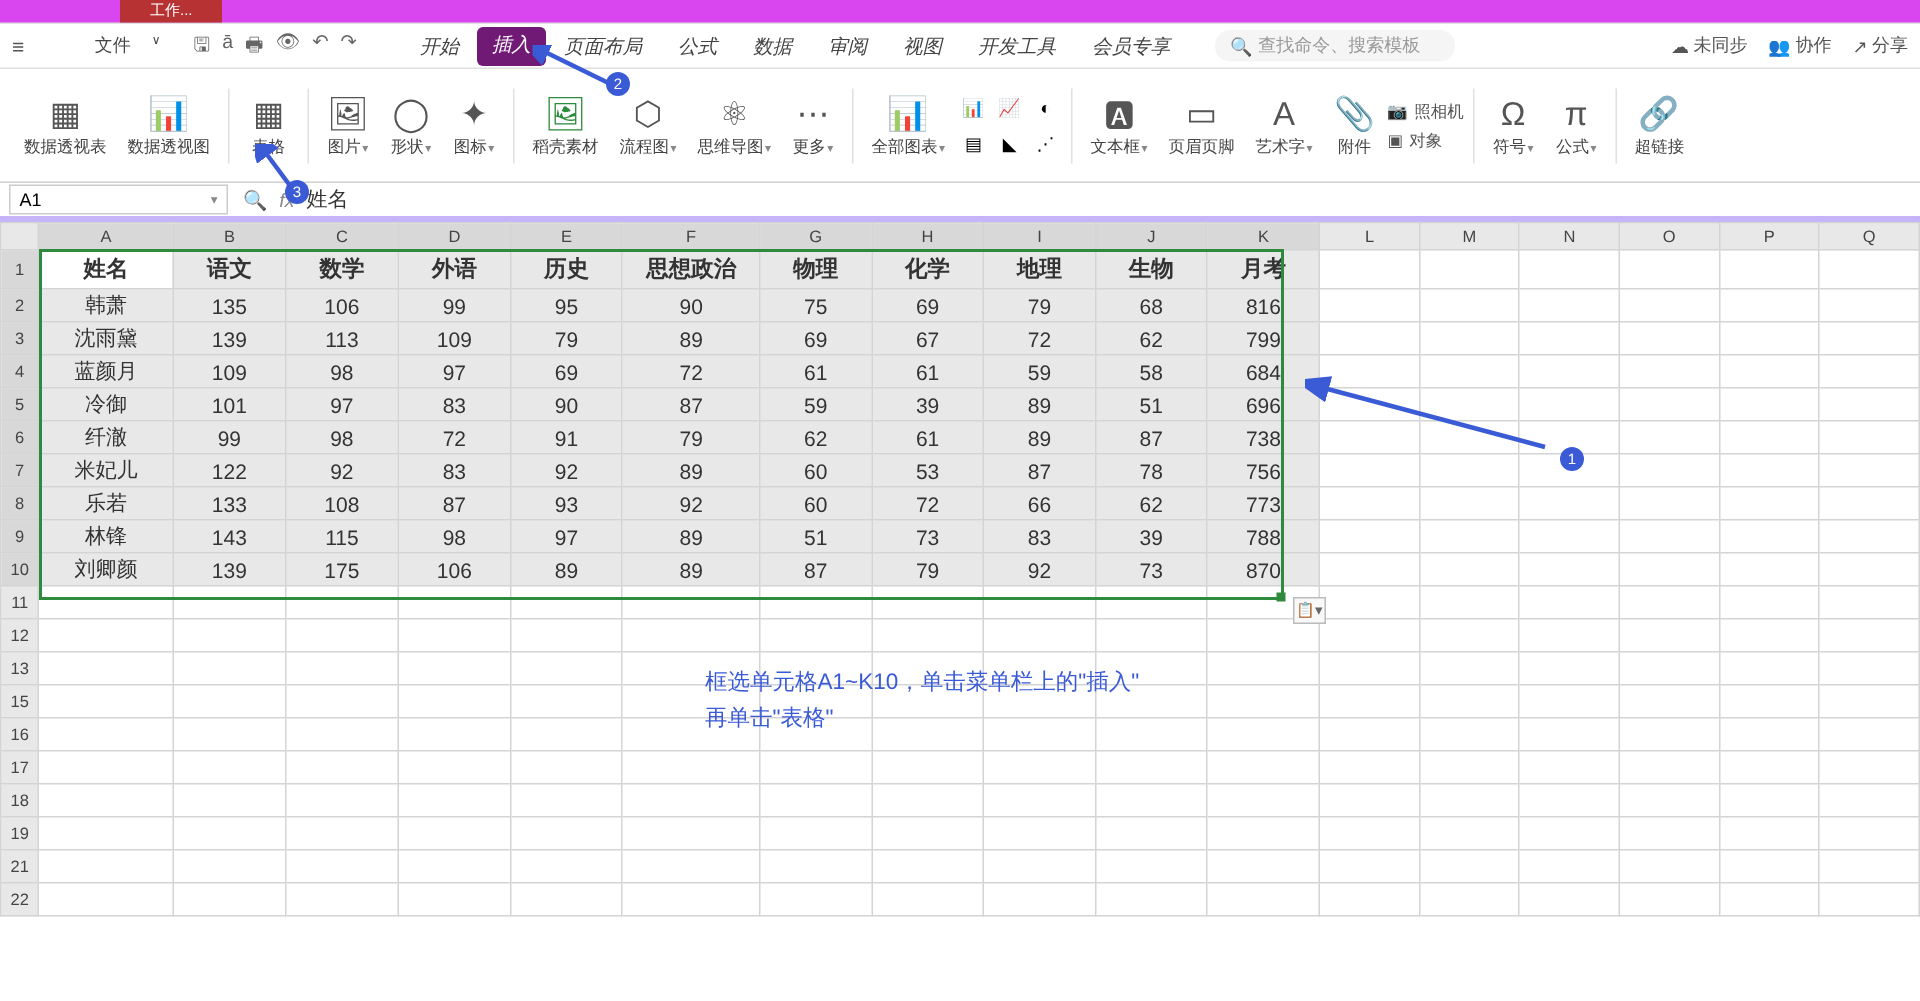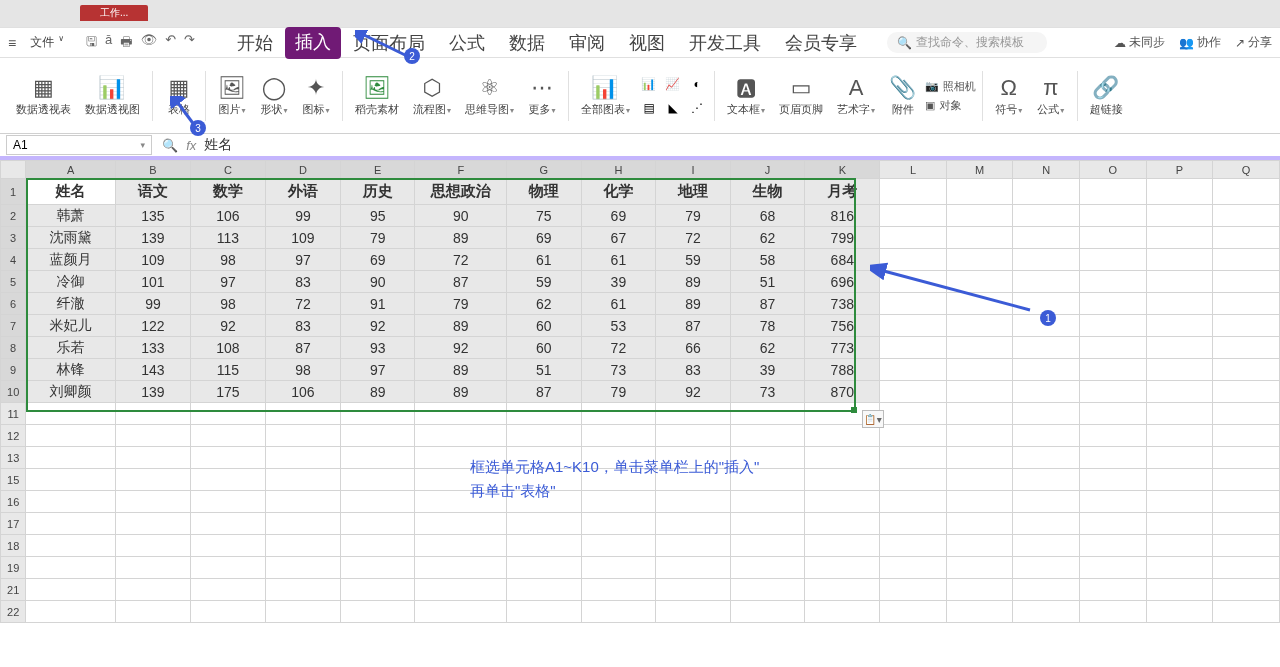--- a/index.html
+++ b/index.html
@@ -1,28 +1,28 @@
 <!DOCTYPE html>
 <html><head>
   <meta charset="utf-8">
   <style>
     * { box-sizing: border-box; margin: 0; padding: 0; }
     body { font-family: "Microsoft YaHei", Arial, sans-serif; font-size: 12px; background: #fff; overflow: hidden; width: 1280px; height: 667px; }
     
-    .titlebar { height: 28px; background: #e5e5e5; border-bottom: 1px solid #e0e0e0; display: flex; align-items: center; padding-left: 80px; }
+    .titlebar { height: 16px; background: #d946ef; border-bottom: 1px solid #e0e0e0; display: flex; align-items: center; padding-left: 80px; }
     .titlebar-tab { background: #b73333; color: #fff; padding: 1px 20px; font-size: 10px; border-radius: 2px 2px 0 0; position: relative; top: -1px;}
     
     .menubar { height: 30px; display: flex; align-items: center; padding: 0 8px; border-bottom: 1px solid #e0e0e0; gap: 4px; }
     .menu-left { display: flex; align-items: center; gap: 6px; }
     .hamburger { font-size: 14px; color: #555; }
-    .file-menu { color: #444; padding: 2px 8px; display: flex; align-items: flex-start; gap: 2px; }
+    .file-menu { color: #444; padding: 2px 8px; display: flex; align-items: flex-start; gap: 12px; margin-left: 33px; }
     .qat { display: flex; gap: 8px; margin-left: 8px; color: #666; font-size: 13px; }
     .qat span { cursor: pointer; }
     .tabs { display: flex; gap: 0; margin-left: 24px; }
-    .tab { padding: 4px 12px; color: #444; cursor: pointer; font-size: 18px; }
+    .tab { padding: 4px 12px; color: #444; cursor: pointer; font-size: 13px; font-style: italic; }
     .tab.active { background: #701a75; color: #fff; border-radius: 4px; padding: 3px 10px; }
     .search-box { margin-left: 12px; display: flex; align-items: center; background: #f5f5f5; border-radius: 10px; padding: 2px 10px; color: #999; font-size: 12px; gap: 4px; min-width: 160px; }
     .menu-right { margin-left: auto; display: flex; gap: 14px; align-items: center; color: #555; font-size: 12px; }
     .menu-right-item { display: flex; gap: 3px; align-items: center; }
     
     .ribbon { height: 76px; display: flex; align-items: center; padding: 4px 10px; border-bottom: 1px solid #d0d0d0; gap: 2px; }
     .ribbon-group { display: flex; flex-direction: column; align-items: center; justify-content: center; padding: 0 6px; height: 100%; color: #555; }
     .ribbon-icon { width: 28px; height: 28px; display: flex; align-items: center; justify-content: center; font-size: 22px; color: #555; }
     .ribbon-label { font-size: 11px; color: #444; white-space: nowrap; }
     .ribbon-label .dd { font-size: 8px; margin-left: 1px; color: #888; }

